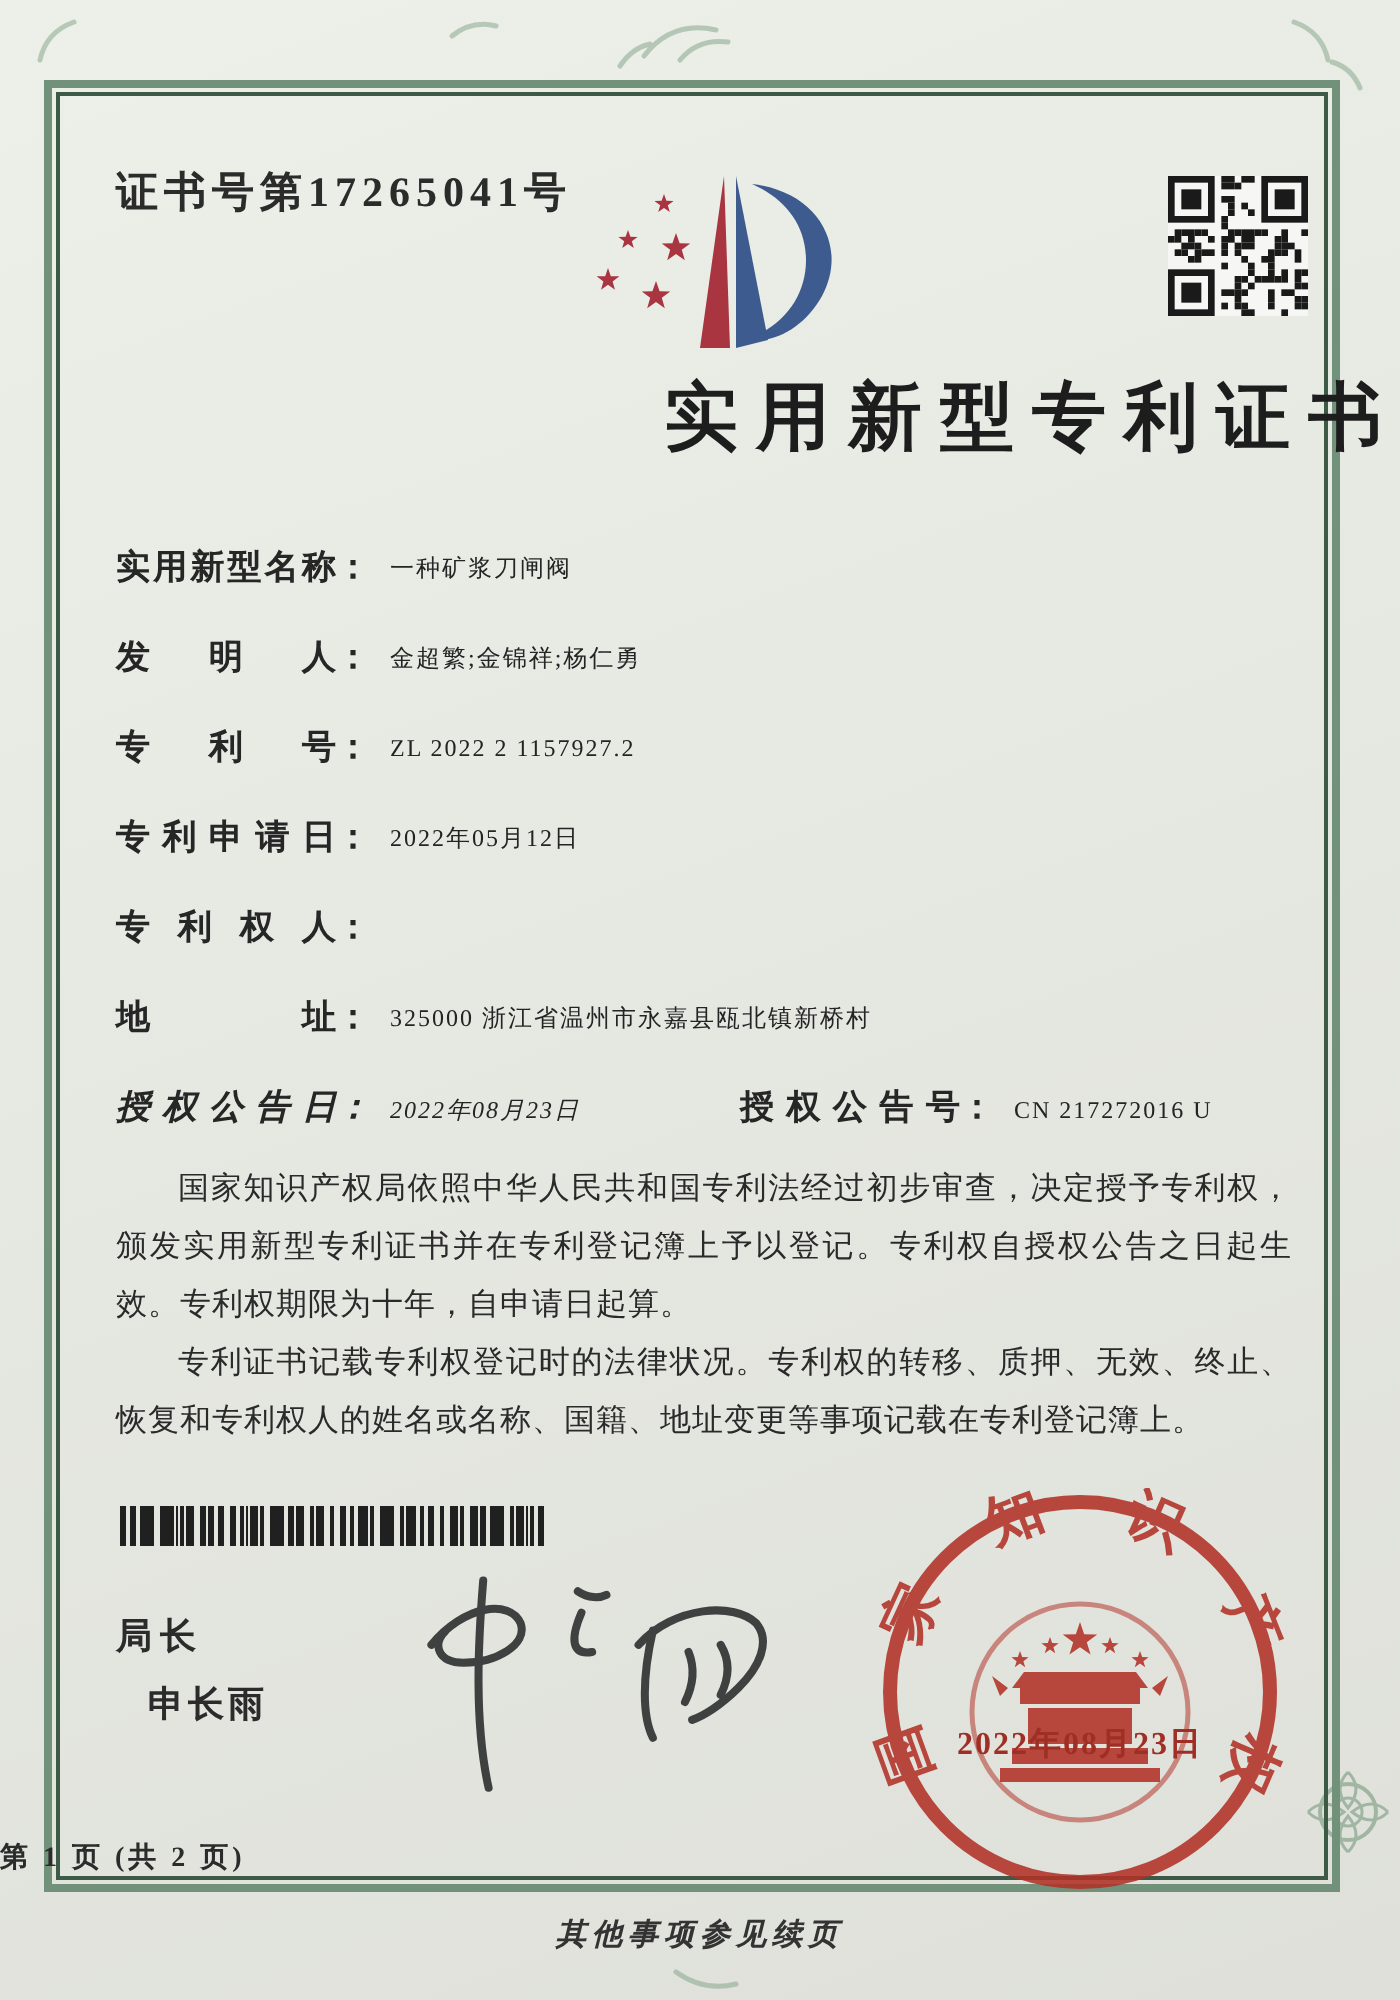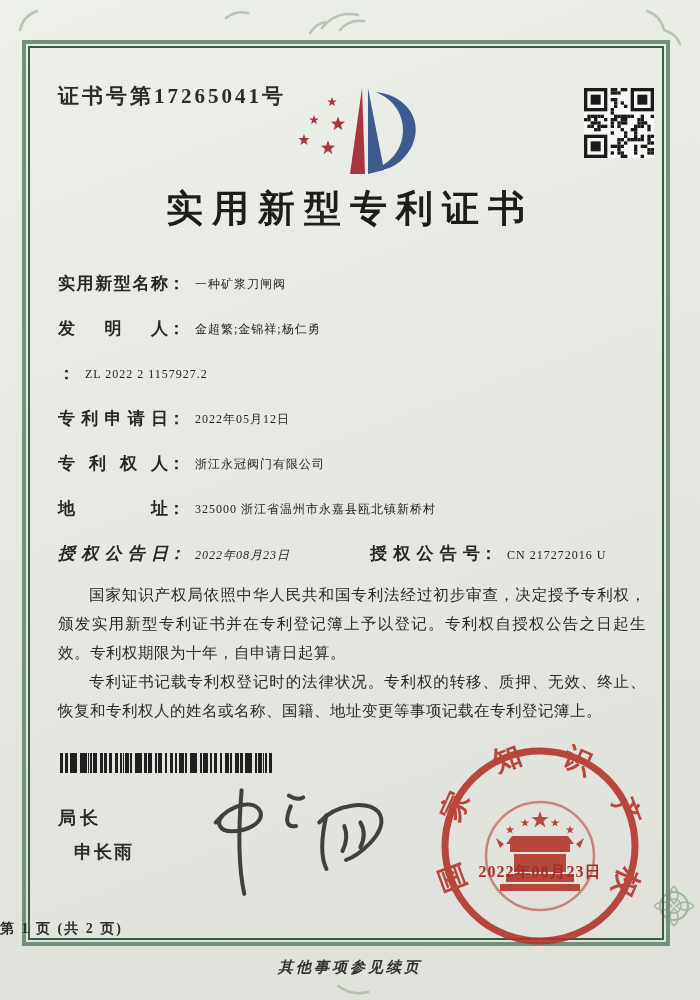--- a/index.html
+++ b/index.html
@@ -21,21 +21,21 @@
   .frame-inner{
     position:absolute;inset:2px;border:2px solid #3c5a46;box-sizing:border-box;
   }
   .cert-number{
     position:absolute;left:58px;top:82px;
     font-size:21px;letter-spacing:3px;color:#2b2b2b;font-weight:600;
   }
   .qr{position:absolute;left:584px;top:88px;width:70px;height:70px;background:#f3f3f1;}
   .logo{position:absolute;left:292px;top:80px;width:150px;height:102px;}
   .title{
-    position:absolute;left:0;right:0;top:184px;text-align:center;
+    position:absolute;left:0;right:0;top:184px;text-align:right;
     font-size:37px;font-weight:700;letter-spacing:9px;color:#1d1d1d;
   }
   .fields{position:absolute;left:58px;right:50px;top:270px;}
   .field-row{display:flex;align-items:center;line-height:28px;margin-bottom:17px;}
   .field-label{
     display:inline-block;width:110px;font-size:17px;font-weight:700;color:#262626;
     text-align:justify;text-align-last:justify;
   }
   .colon{font-size:17px;font-weight:700;color:#262626;margin-right:10px;}
   .field-value{font-size:12px;color:#242424;letter-spacing:1px;}
@@ -237,32 +237,32 @@
       <span class="field-label">实用新型名称</span>
         <span class="colon">：</span>
       <span class="field-value">一种矿浆刀闸阀</span>
     </div>
     <div class="field-row">
       <span class="field-label">发明人</span>
         <span class="colon">：</span>
       <span class="field-value">金超繁;金锦祥;杨仁勇</span>
     </div>
     <div class="field-row">
+      <span class="field-label">专利号</span>
         <span class="colon">：</span>
       <span class="field-value">ZL 2022 2 1157927.2</span>
     </div>
     <div class="field-row">
       <span class="field-label">专利申请日</span>
         <span class="colon">：</span>
       <span class="field-value">2022年05月12日</span>
     </div>
     <div class="field-row">
       <span class="field-label">专利权人</span>
         <span class="colon">：</span>
-      <span class="field-value">浙江永冠阀门有限公司</span>
     </div>
     <div class="field-row">
       <span class="field-label">地址</span>
         <span class="colon">：</span>
       <span class="field-value">325000 浙江省温州市永嘉县瓯北镇新桥村</span>
     </div>
     <div class="field-row">
       <span class="pair first">
         <span class="field-label">授权公告日</span>
           <span class="colon">：</span>

